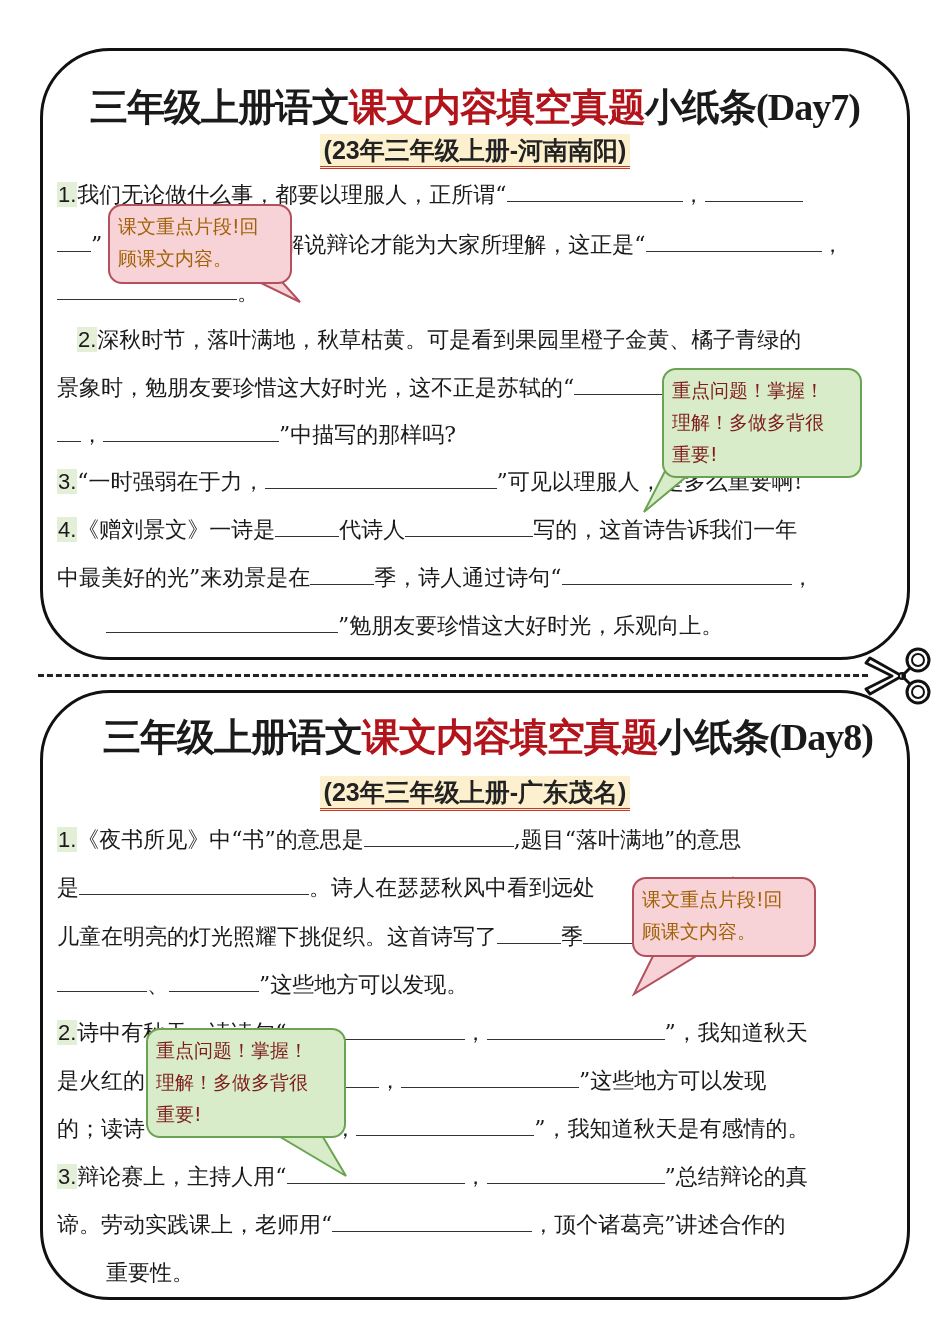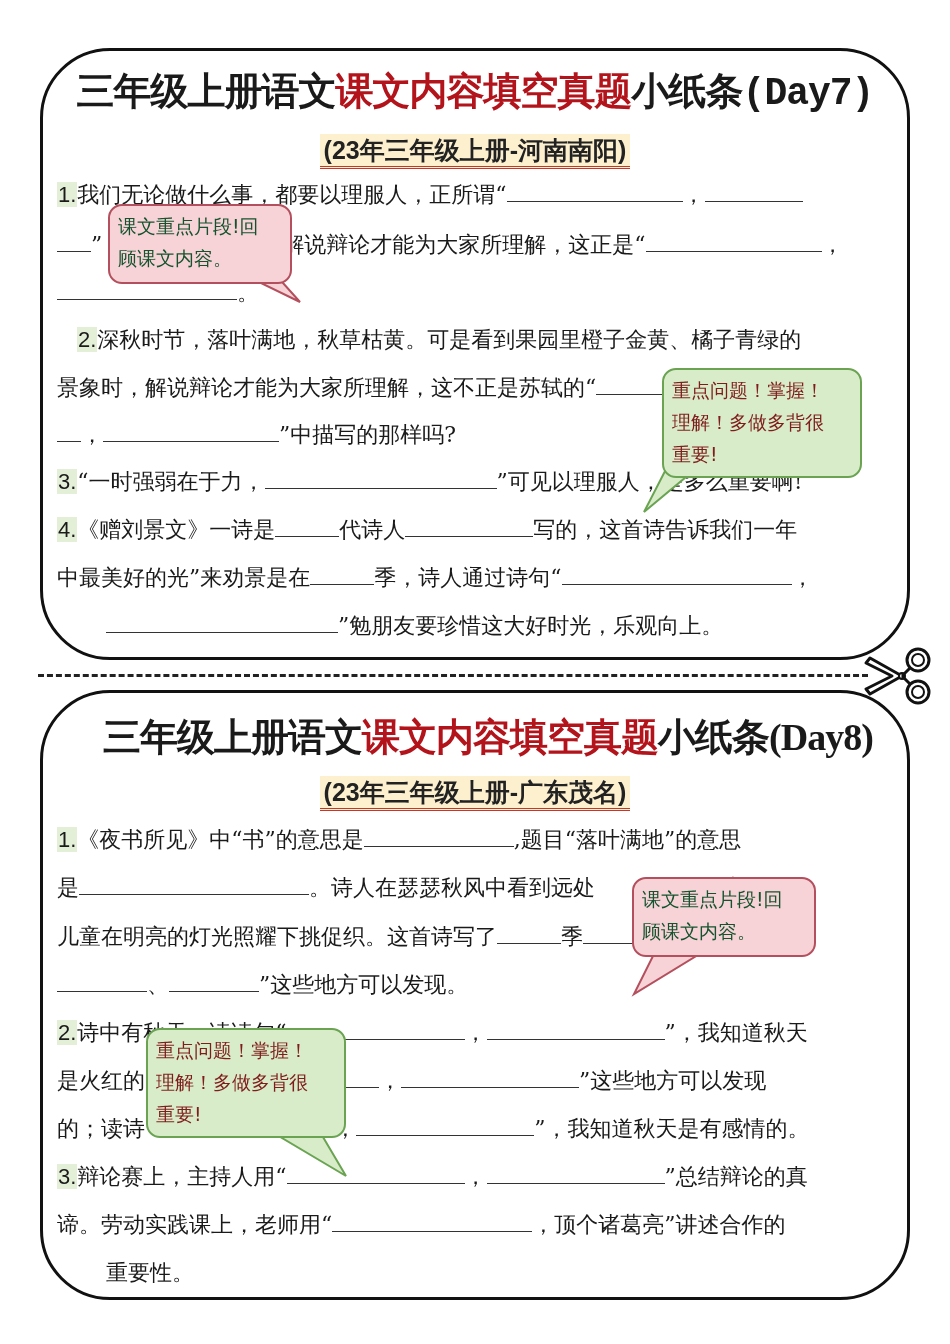--- a/index.html
+++ b/index.html
@@ -16,39 +16,39 @@
   .subtitle-wrap { position:absolute; left:0; right:0; text-align:center; }
   .subtitle { display:inline-block; background:#fdf0cf; padding:0 4px;
               font-family:"Liberation Sans","DejaVu Sans",sans-serif; font-size:25px;
               border-bottom:3px double #c0392b; line-height:32px; color:#222;font-weight:bold; }
   .line { position:absolute; left:57px; font-size:22px; white-space:nowrap; line-height:30px; }
   .num { background:#e4efd8; font-family:"Liberation Sans","DejaVu Sans",sans-serif;
          padding:0 1px; }
   .blank { display:inline-block; border-bottom:1.5px solid #333; height:20px; vertical-align:baseline; }
   .bubble { position:absolute; border-radius:14px; font-family:"DejaVu Sans","Liberation Sans",sans-serif;
             font-size:19px; line-height:32px; padding:4px 8px; box-sizing:border-box; z-index:5; }
-  .bubble.pink { background:#f7d3d8; border:2px solid #b4505e; color:#14532d; }
+  .bubble.pink { background:#f7d3d8; border:2px solid #b4505e; color:#a16207; }
   .bubble.green { background:#d9ecc9; border:2px solid #6aa452; color:#7f1d1d; }
   .tail { position:absolute; z-index:4; }
   .cutline { position:absolute; left:38px; top:674px; width:830px; border-top:3px dashed #222; }
   .scissors { position:absolute; left:862px; top:646px; width:70px; height:60px; }
 </style>
 </head>
 <body>
 
 <div class="card card1"></div>
-<div class="title" style="top:66px;font-family:Liberation Mono, monospace;"><span>三年级上册语文</span><span class="red">课文内容填空真题</span><span>小纸条(Day7)</span></div>
+<div class="title" style="top:82px;"><span>三年级上册语文</span><span class="red">课文内容填空真题</span><span>小纸条(Day7)</span></div>
 <div class="subtitle-wrap" style="top:134px;"><span class="subtitle">(23年三年级上册-河南南阳)</span></div>
 
 <div class="line" style="top:180px;"><span class="num">1.</span><span>我们无论做什么事，都要以理服人，正所谓“</span><span class="blank" style="width:176px"></span><span>，</span><span class="blank" style="width:98px"></span></div>
 <div class="line" style="top:230px;"><span class="blank" style="width:34px"></span><span>”，</span><span style="display:inline-block;width:158px"></span><span>解说辩论才能为大家所理解，这正是“</span><span class="blank" style="width:176px"></span><span>，</span></div>
 <div class="line" style="top:278px;"><span class="blank" style="width:180px"></span><span>。</span></div>
 
 <div class="line" style="top:325px;padding-left:20px;"><span class="num">2.</span><span>深秋时节，落叶满地，秋草枯黄。可是看到果园里橙子金黄、橘子青绿的</span></div>
-<div class="line" style="top:373px;"><span>景象时，解说辩论才能为大家所理解，这不正是苏轼的“</span><span class="blank" style="width:200px"></span></div>
+<div class="line" style="top:373px;"><span>景象时，勉朋友要珍惜这大好时光，这不正是苏轼的“</span><span class="blank" style="width:200px"></span></div>
 <div class="line" style="top:420px;"><span class="blank" style="width:24px"></span><span>，</span><span class="blank" style="width:176px"></span><span>”中描写的那样吗?</span></div>
 <div class="line" style="top:467px;"><span class="num">3.</span><span>“一时强弱在于力，</span><span class="blank" style="width:232px"></span><span>”可见以理服人，是多么重要啊!</span></div>
 <div class="line" style="top:515px;"><span class="num">4.</span><span>《赠刘景文》一诗是</span><span class="blank" style="width:64px"></span><span>代诗人</span><span class="blank" style="width:128px"></span><span>写的，这首诗告诉我们一年</span></div>
 <div class="line" style="top:563px;"><span>中最美好的光”来劝景是在</span><span class="blank" style="width:64px"></span><span>季，诗人通过诗句“</span><span class="blank" style="width:230px"></span><span>，</span></div>
 <div class="line" style="top:611px; left:106px;"><span class="blank" style="width:232px"></span><span>”勉朋友要珍惜这大好时光，乐观向上。</span></div>
 
 <svg class="tail" style="left:220px;top:262px" width="90" height="45">
     <polygon points="2,2 46,2 80,40" fill="#f7d3d8" stroke="#b4505e" stroke-width="2"></polygon>
     <line x1="4" y1="3" x2="44" y2="3" stroke="#f7d3d8" stroke-width="4"></line>
   </svg>

